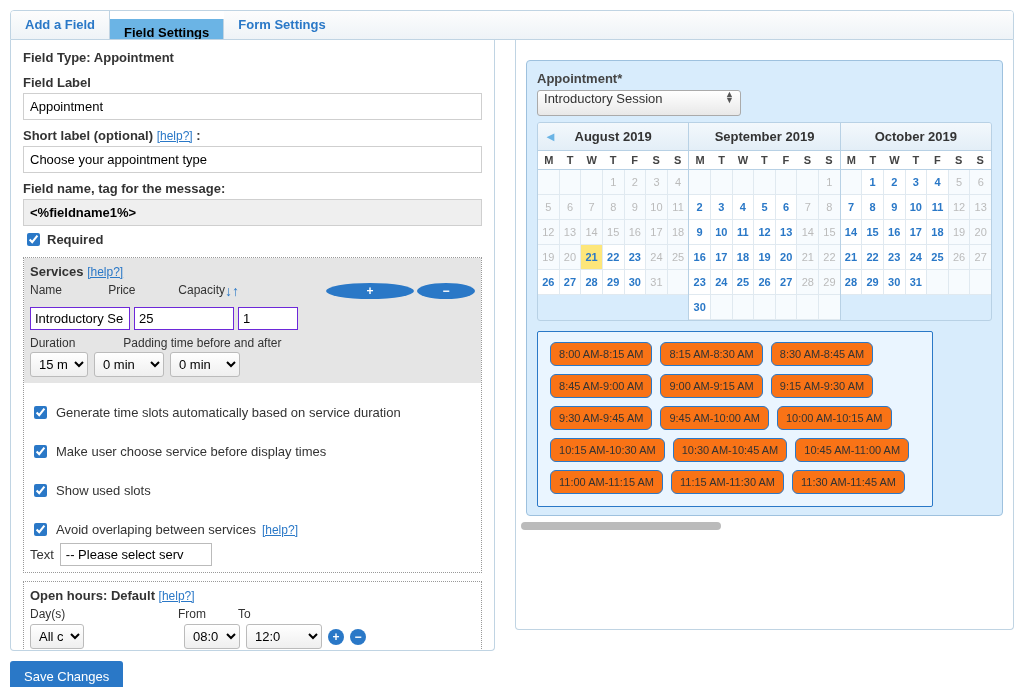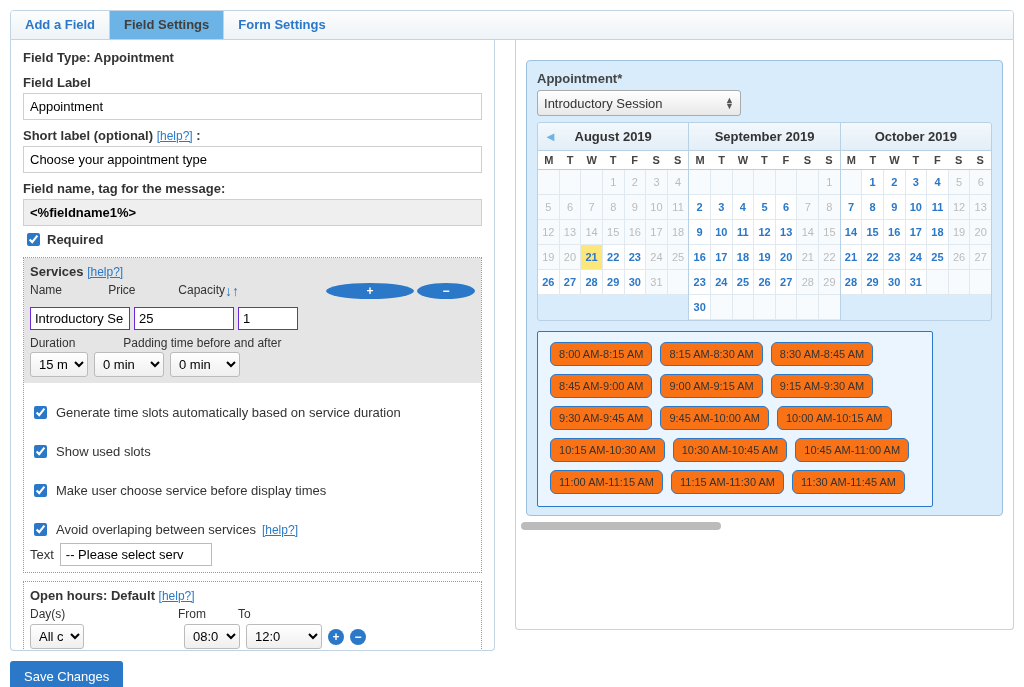--- a/index.html
+++ b/index.html
@@ -1,19 +1,19 @@
 <!DOCTYPE html>
 <html><head>
 <meta charset="utf-8">
 <style>
 html, body { margin:0; padding:0; font-family: "Helvetica Neue", Arial, sans-serif; font-size:13px; color:#333; background:#fff; }
 body { width:1024px; height:687px; overflow:hidden; padding:10px; box-sizing:border-box;}
 .tabs { display:flex; border:1px solid #c0d4e3; border-radius:4px 4px 0 0; overflow:hidden; height:28px; }
 .tab { padding:6px 14px; color:#2a78c7; font-weight:bold; font-size:13px; border-right:1px solid #c0d4e3; background:linear-gradient(#fdfdfd,#eef3f7); cursor:pointer; }
-.tab.active { background:#6bb4e5; color:#404040; }
+.tab.active { background:#6bb4e5; color:#000000;margin-top:8px; }
 .tab:last-child{ border-right:none; flex-grow:1}
 
 .main-split { display:flex; gap:20px; }
 .left-panel { width:460px; border:1px solid #c0d4e3; border-top:none; border-radius:0 0 4px 4px; padding:10px 12px; height:590px; overflow:hidden; }
 .preview-panel { width:500px; border:1px solid #c0d4e3; border-top:none; border-radius:0 0 4px 4px; padding:20px 10px 6px 10px; height:590px; box-sizing:border-box; overflow:hidden;}
 
 .ft { font-weight:bold; margin-bottom:10px;}
 .lbl { font-weight:bold; font-size:13px; margin-top:8px; margin-bottom:3px; display:block;}
 .help { color:#2a78c7; font-weight:normal; font-size:12px; text-decoration:underline; }
 .fw-input { width:100%; border:1px solid #cfcfcf; padding:5px 6px; font-size:13px; box-sizing:border-box;}
@@ -48,21 +48,21 @@
 .sched-row { display:flex; align-items:center; gap:6px; margin-bottom:6px;}
 .sched-row .sel-sm:first-child{ width:54px;}
 .sched-row .spacer{ flex:0 0 88px;}
 .circle-btn { width:16px; height:16px; border-radius:50%; background:#2a78c7; color:#fff; display:inline-flex; align-items:center; justify-content:center; font-size:12px; font-weight:bold; line-height:1; cursor:pointer;}
 
 .save-btn { margin-top:10px; background:#2a78c7; color:#fff; border:none; padding:8px 14px; border-radius:3px; font-size:13px; font-weight:500; cursor:pointer;}
 
 
 .apt-box { border:1px solid #9ec1de; background:#d8ecfc; border-radius:4px; padding:10px 10px 8px 10px; }
 .apt-title { font-weight:bold; color:#444; margin-bottom:4px;}
-.sel-main { width:190px; height:24px; border:1px solid #aaa; border-radius:3px; background:linear-gradient(#fff,#e8e8e8); padding:0 6px; font-size:13px; color:#333; display:flex; align-items:center; justify-content:space-between;}
+.sel-main { width:190px; height:24px; border:1px solid #aaa; border-radius:3px; background:linear-gradient(#fff,#e8e8e8); padding:0 6px; font-size:13px; color:#333; display:flex; justify-content:space-between;}
 .sel-main .arr{ font-size:9px; color:#555; line-height:6px;}
 
 .cal-wrap { margin-top:6px; display:flex; border:1px solid #b8d1e5; border-radius:3px; overflow:hidden; }
 .cal { border-right:1px solid #b8d1e5; width:158px; }
 .cal:last-child{ border-right:none; }
 .cal-hdr { background:linear-gradient(#f3f8fc,#e3eef7); text-align:center; color:#333; font-weight:bold; font-size:13px; padding:6px 0; position:relative; border-bottom:1px solid #b8d1e5;}
 .cal-hdr .nav-prev{ position:absolute; left:6px; top:6px; color:#6bb4e5; cursor:pointer;}
 .dow { display:flex; border-bottom:1px solid #b8d1e5; background:#fff;}
 .dow span{ flex:1; text-align:center; font-size:11px; padding:3px 0; color:#444; font-weight:bold;}
 .wk { display:flex; }
@@ -146,25 +146,25 @@
           <select class="sel-sm" style="width:70px"><option>0 min</option></select>
           <select class="sel-sm" style="width:70px"><option>0 min</option></select>
         </div>
       </div>
       <div class="chk-row">
           <input type="checkbox" checked="" style="">
           <span>Generate time slots automatically based on service duration</span>
         </div>
       <div class="chk-row">
           <input type="checkbox" checked="" style="">
-          <span>Show used slots</span>
+          <span>Make user choose service before display times</span>
         </div>
       <div class="chk-row">
           <input type="checkbox" checked="" style="">
-          <span>Make user choose service before display times</span>
+          <span>Show used slots</span>
         </div>
       <div class="chk-row">
           <input type="checkbox" checked="" style="">
           <span>Avoid overlaping between services</span> 
           <span class="help">[help?]</span>
         </div>
       <div class="text-row">
         <span>Text</span>
         <input value="-- Please select serv" style="">
       </div>

